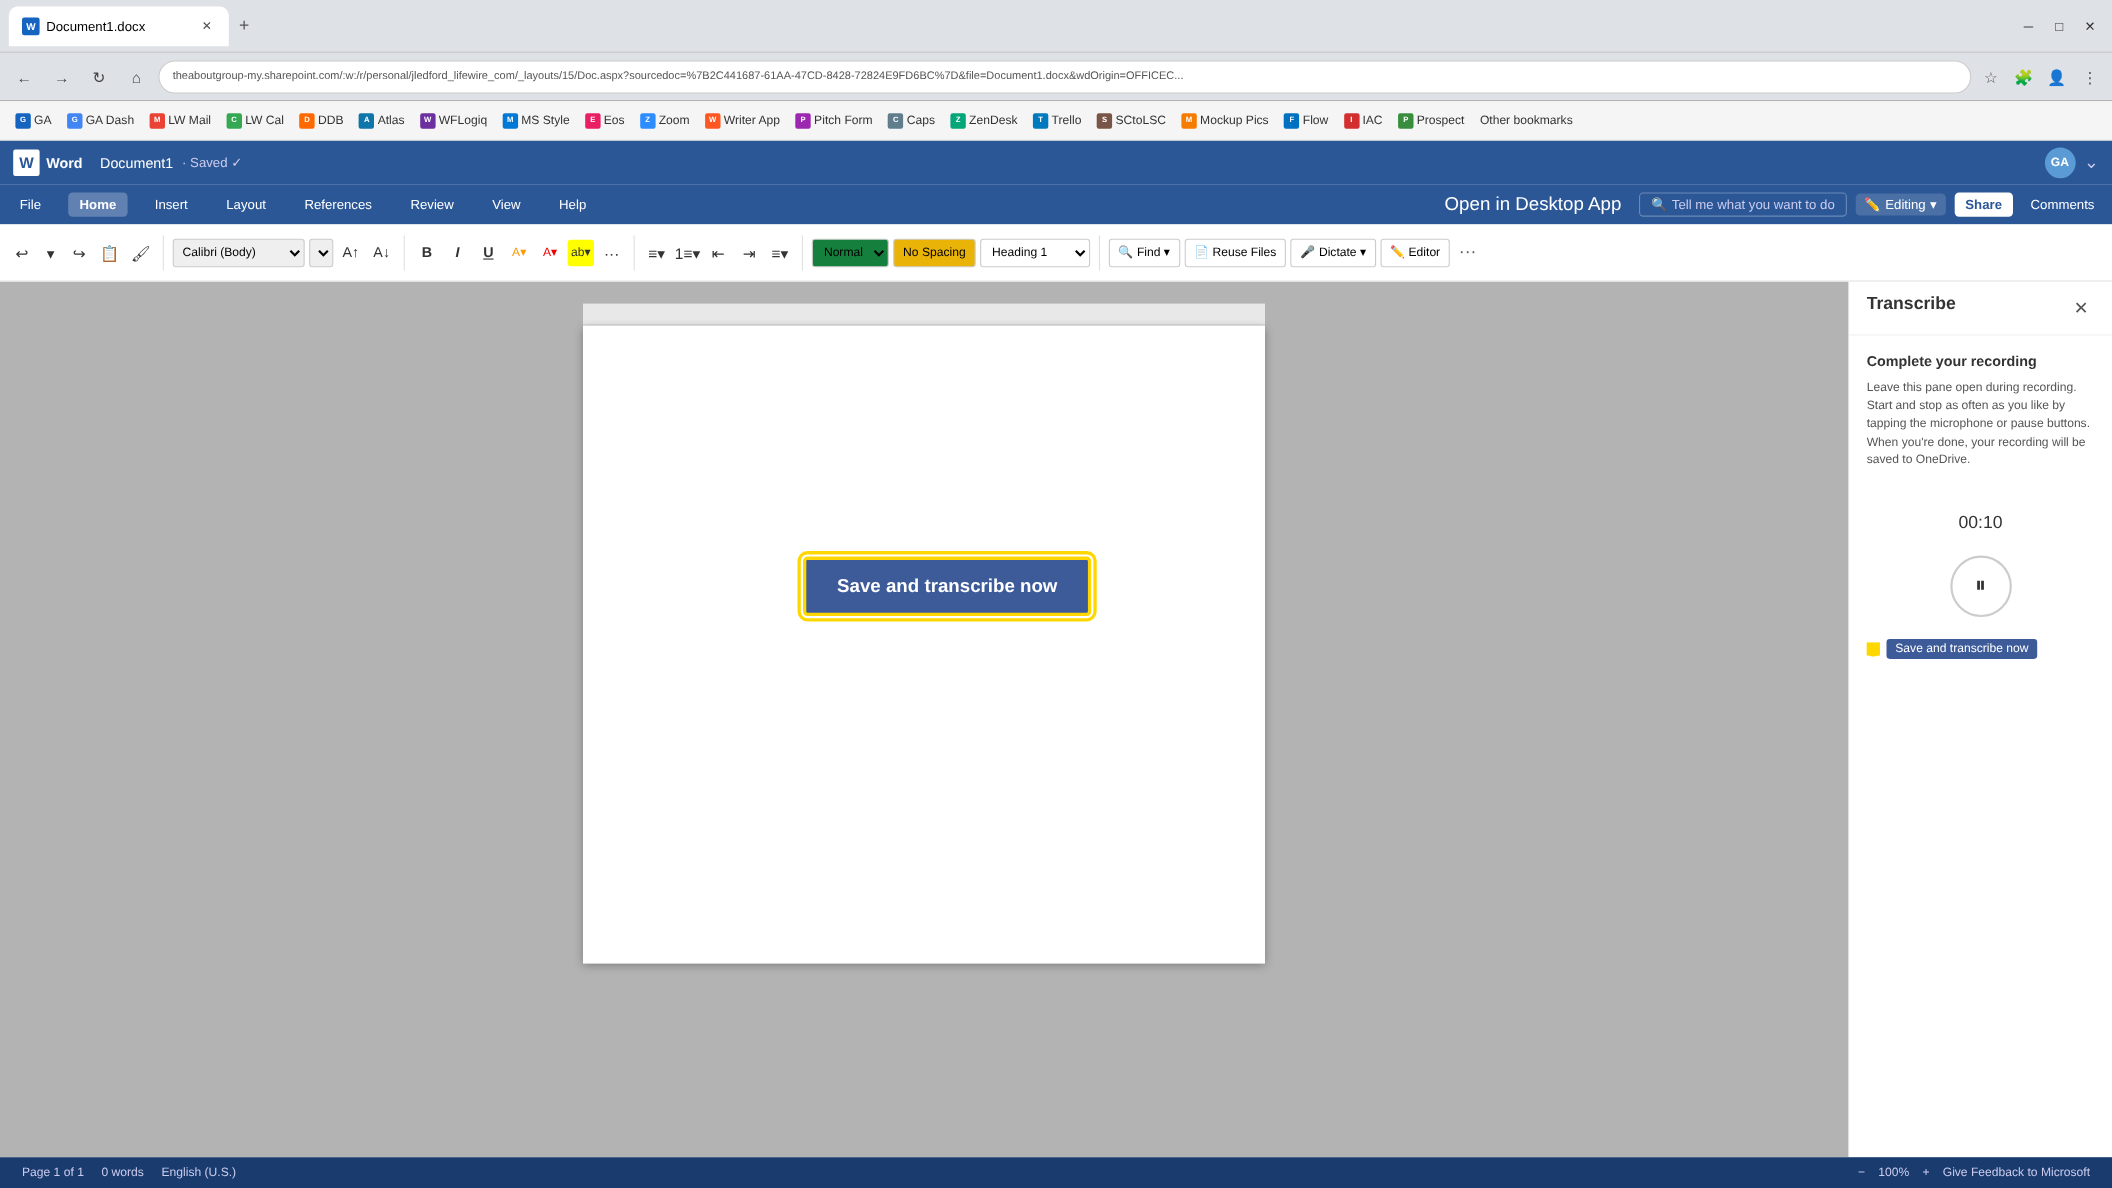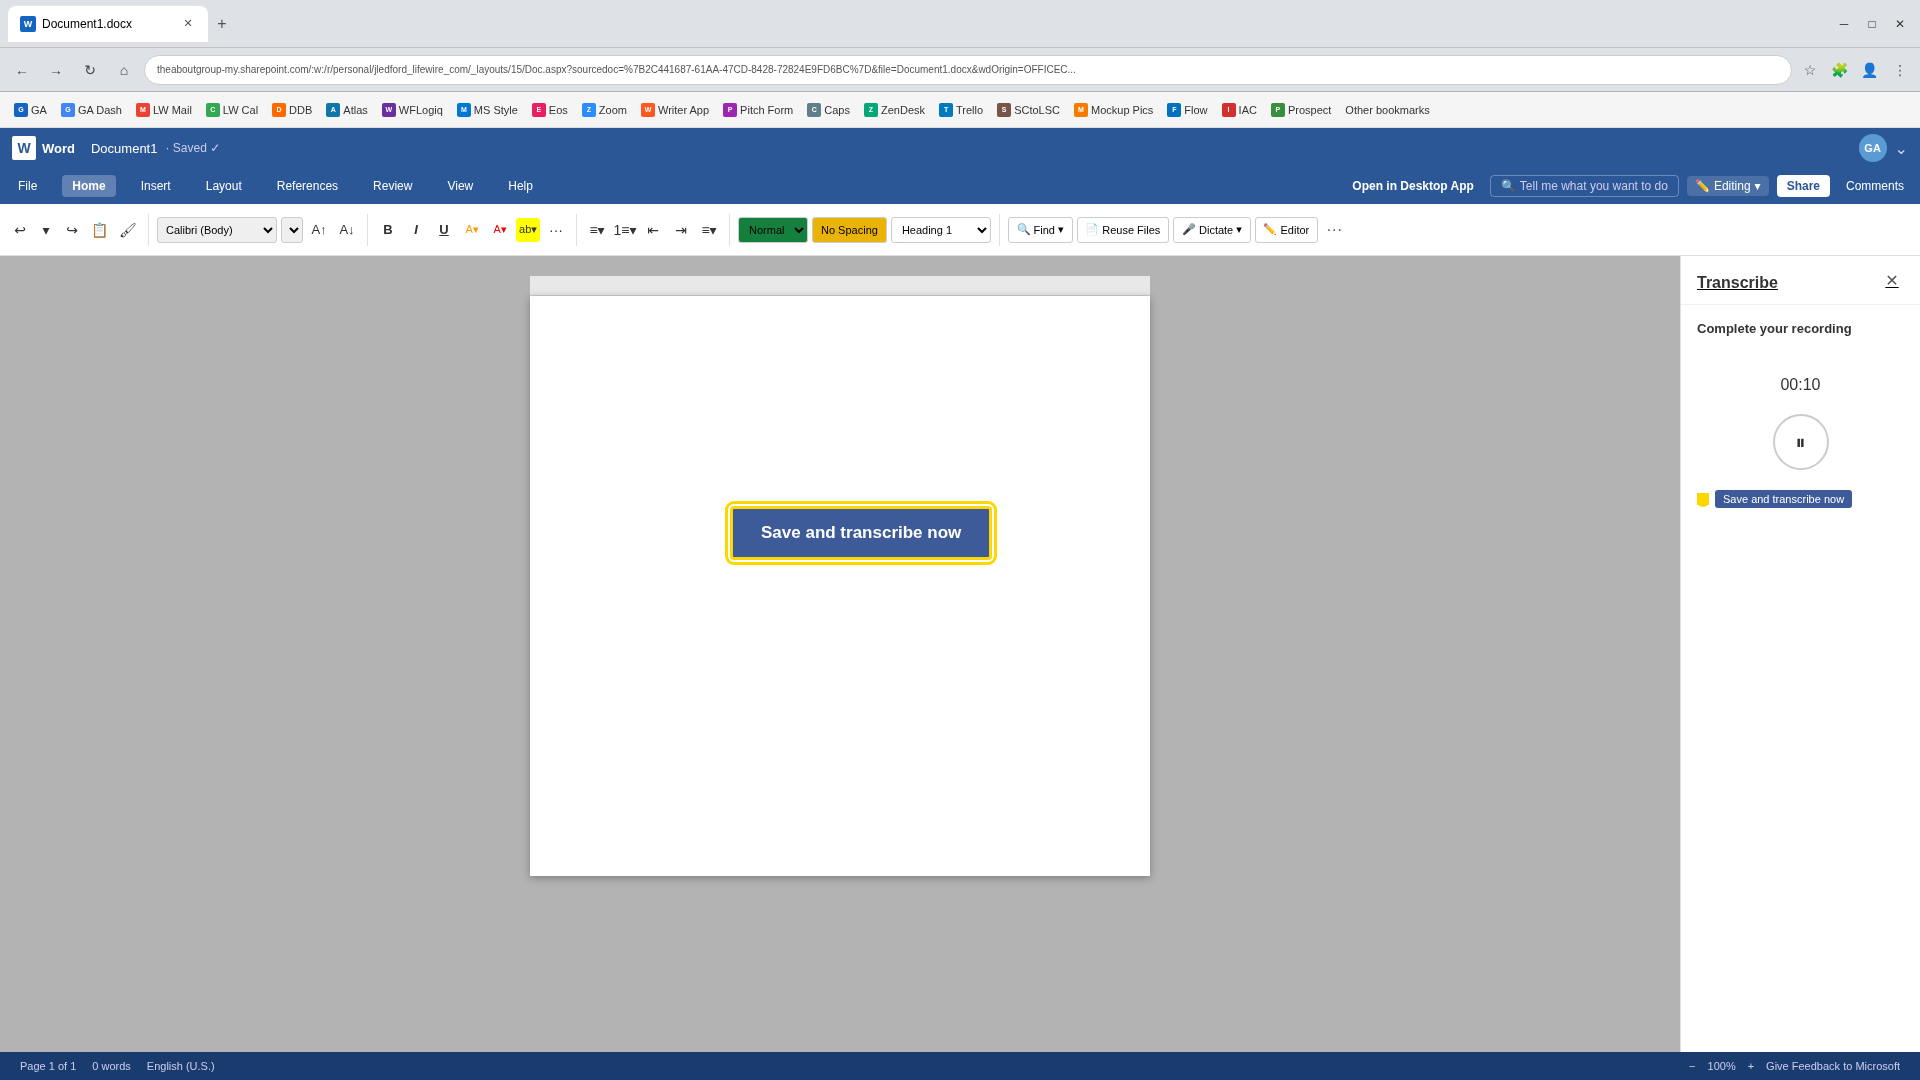--- a/index.html
+++ b/index.html
@@ -44,21 +44,21 @@
     .title-right { display: flex; align-items: center; gap: 8px; }
     .avatar-circle { width: 28px; height: 28px; border-radius: 50%; background: #5b9bd5; display: flex; align-items: center; justify-content: center; color: white; font-size: 11px; font-weight: bold; }
     .ribbon-toggle { color: #cce; font-size: 16px; cursor: pointer; }
 
     
     .menu-bar { background: #2b5797; display: flex; align-items: center; padding: 0 8px; height: 36px; gap: 15px; }
     .menu-item { color: #fff; font-size: 12px; padding: 4px 10px; border-radius: 4px; cursor: pointer; }
     .menu-item:hover, .menu-item.active { background: rgba(255,255,255,0.2); }
     .menu-item.active { background: rgba(255,255,255,0.25); font-weight: 600; }
     .menu-right { margin-left: auto; display: flex; gap: 8px; align-items: center; }
-    .open-desktop-btn { background: transparent; border: none; color: #fff; font-size: 12px; cursor: pointer; padding: 4px 8px; border-radius: 4px; font-weight: bold; }
+    .open-desktop-btn { background: transparent; border: none; color: #fff; font-size: 17px; cursor: pointer; padding: 4px 8px; border-radius: 4px; }
     .search-tell-me { display: flex; align-items: center; gap: 4px; color: #cce; font-size: 12px; padding: 3px 10px; border-radius: 4px; border: 1px solid rgba(255,255,255,0.3); cursor: pointer; }
     .editing-btn { display: flex; align-items: center; gap: 4px; color: #fff; font-size: 12px; padding: 3px 8px; border-radius: 4px; background: rgba(255,255,255,0.15); cursor: pointer; }
     .share-btn { background: #fff; color: #2b5797; font-size: 12px; padding: 4px 10px; border-radius: 4px; font-weight: 600; cursor: pointer; border: none; }
     .comments-btn { color: #fff; font-size: 12px; padding: 4px 8px; cursor: pointer; }
 
     
     .ribbon { background: #fff; border-bottom: 1px solid #e0e0e0; display: flex; align-items: center; padding: 4px 8px; gap: 4px; min-height: 52px; flex-wrap: nowrap; }
     .ribbon-btn { display: flex; align-items: center; justify-content: center; width: 24px; height: 24px; border-radius: 3px; cursor: pointer; font-size: 14px; color: #333; }
     .ribbon-sep { width: 1px; height: 32px; background: #e0e0e0; margin: 0 4px; }
     .font-select { height: 26px; border: 1px solid #ccc; border-radius: 3px; font-size: 11px; padding: 0 4px; width: 120px; }
@@ -74,21 +74,21 @@
 
     
     .main-content { display: flex; flex: 1; overflow: hidden; }
 
     
     .doc-area { flex: 1; background: #b3b3b3; overflow: auto; display: flex; flex-direction: column; align-items: center; padding: 20px 0; position: relative; }
     .doc-page { background: #fff; width: 620px; min-height: 580px; box-shadow: 0 2px 8px rgba(0,0,0,0.3); position: relative; }
 
     
     .transcribe-panel { width: 240px; background: #fff; border-left: 1px solid #e0e0e0; display: flex; flex-direction: column; }
-    .panel-header { display: flex; align-items: flex-end; justify-content: space-between; padding: 12px 16px; border-bottom: 1px solid #f0f0f0; text-decoration: underline; }
+    .panel-header { display: flex; align-items: flex-start; justify-content: space-between; padding: 12px 16px; border-bottom: 1px solid #f0f0f0; }
     .panel-title { font-size: 16px; font-weight: 600; color: #333; }
     .panel-close { width: 24px; height: 24px; display: flex; align-items: center; justify-content: center; cursor: pointer; font-size: 16px; color: #555; border-radius: 50%; }
     .panel-body { padding: 16px; flex: 1; }
     .panel-section-title { font-size: 13px; font-weight: 600; color: #333; margin-bottom: 8px; }
     .panel-description { font-size: 11px; color: #555; line-height: 1.5; }
     .timer-display { text-align: center; font-size: 16px; color: #333; margin: 40px 0 20px; }
     .record-controls { display: flex; justify-content: center; }
     .pause-btn { width: 56px; height: 56px; border-radius: 50%; border: 2px solid #ccc; background: #fff; cursor: pointer; display: flex; align-items: center; justify-content: center; }
     .pause-icon { font-size: 20px; color: #333; }
 
@@ -391,20 +391,21 @@
       </div>
     </div>
 
     <div class="transcribe-panel">
       <div class="panel-header">
         <span class="panel-title">Transcribe</span>
         <div class="panel-close">✕</div>
       </div>
       <div class="panel-body">
         <div class="panel-section-title">Complete your recording</div>
+        <div class="panel-description">Leave this pane open during recording. Start and stop as often as you like by tapping the microphone or pause buttons. When you're done, your recording will be saved to OneDrive.</div>
         <div class="timer-display">00:10</div>
         <div class="record-controls">
           <button class="pause-btn">
             <span class="pause-icon">⏸</span>
           </button>
         </div>
 
         <div style="margin-top:20px; display:flex; align-items:center; gap:6px;">
           <div style="width:12px;height:12px;background:#ffd700;border-radius:50;">
             <svg width="12" height="12">

